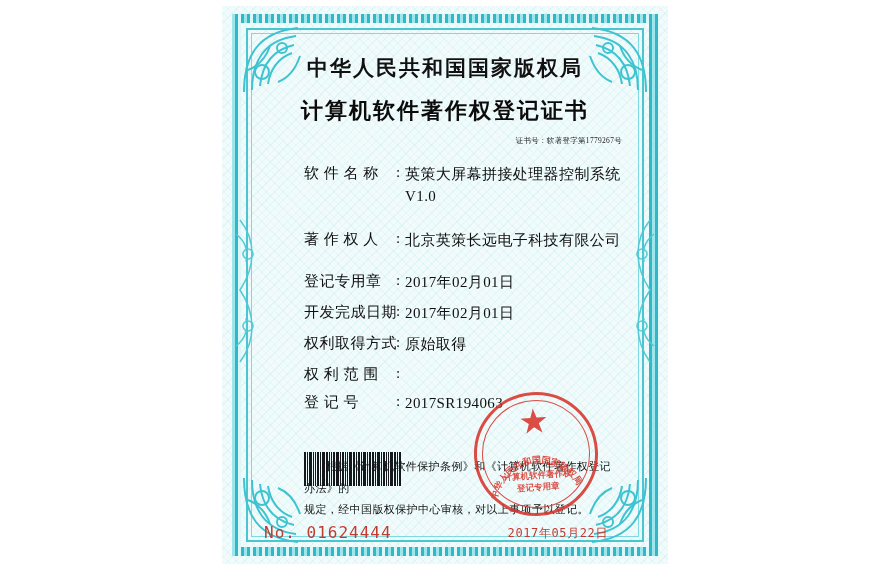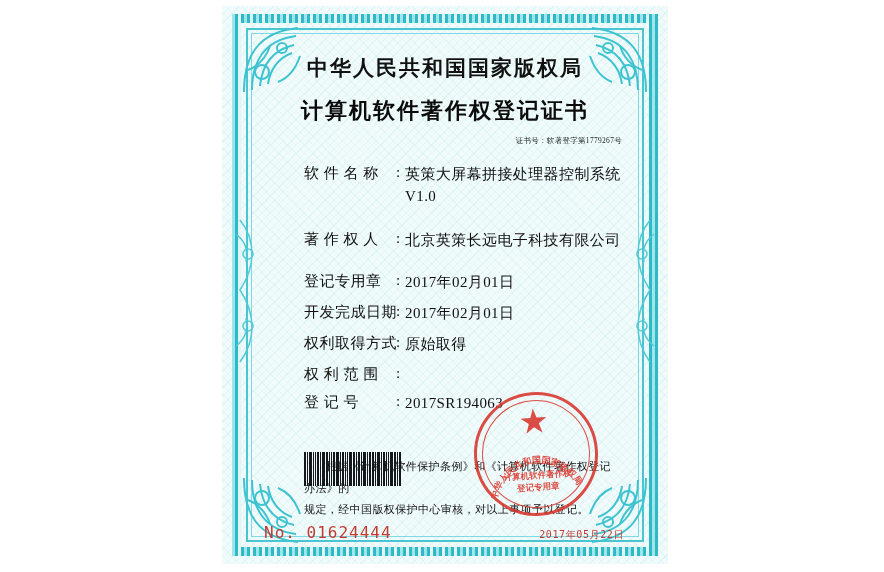--- a/index.html
+++ b/index.html
@@ -274,23 +274,23 @@
     position: absolute;
     left: 42px;
     bottom: 22px;
     font-size: 16px;
     color: #c23a30;
     letter-spacing: 1px;
     font-family: "DejaVu Sans Mono", monospace;
   }
   .footer-date {
     position: absolute;
-    right: 44px;
+    right: 60px;
     bottom: 22px;
-    font-size: 10px;
+    font-size: 12px;
     color: #c23a30;
     letter-spacing: 0.6px;
     font-family: "DejaVu Sans Mono", monospace;
   }
 </style>
 </head>
 <body>
 
 <div id="page">
 

